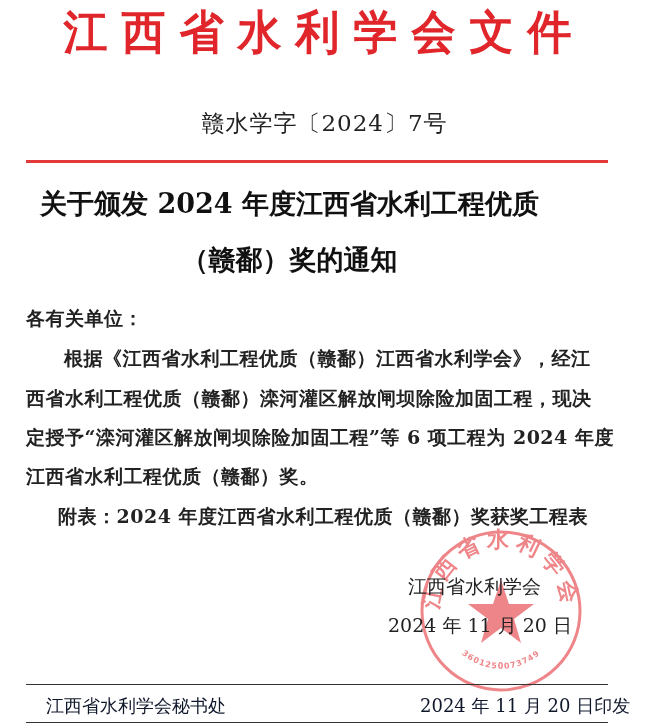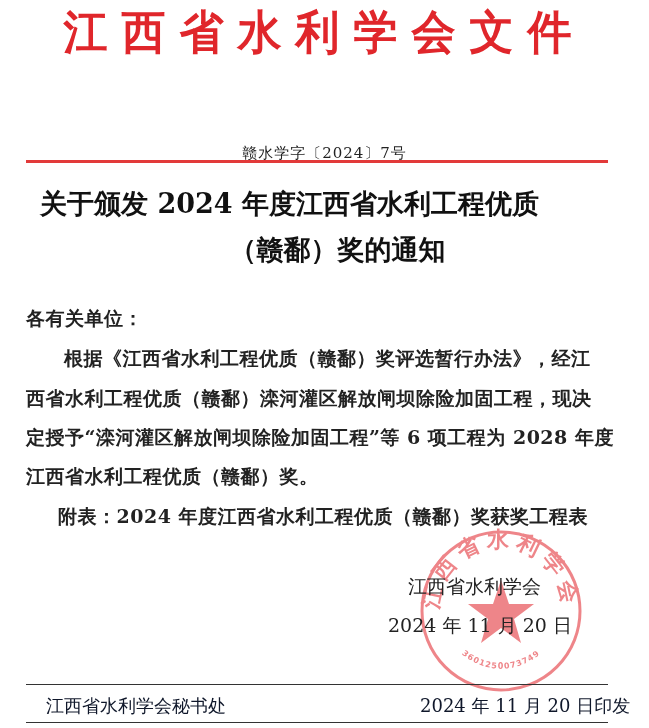--- a/index.html
+++ b/index.html
@@ -3,50 +3,50 @@
 <meta charset="utf-8">
 <style>
   html, body { margin: 0; padding: 0; background: #ffffff; }
   body { width: 649px; height: 728px; position: relative; overflow: hidden;
          font-family: "DejaVu Serif", "Liberation Serif", serif; color: #1a1a1a; }
   .abs { position: absolute; }
   .masthead { left: 0; top: 2px; width: 649px; text-align: center;
               font-family: "DejaVu Sans", sans-serif; font-weight: bold;
               color: #e0262b; font-size: 44px; letter-spacing: 14px; line-height: 60px;
               transform: scaleY(1.05); }
-  .docno { left: 0; top: 108px; width: 649px; text-align: center; font-size: 15px;
-           letter-spacing: 1px; color: #222; margin-top: 36px; }
+  .docno { left: 0; top: 108px; width: 649px; text-align: center; font-size: 23px;
+           letter-spacing: 1px; color: #222; }
   .redline { left: 26px; top: 160px; width: 582px; height: 3px; background: #e23a3a; }
   .title { left: 0; width: 579px; text-align: center; font-size: 27px; font-weight: bold;
            color: #111; line-height: 40px; }
   .t1 { top: 184px; }
-  .t2 { top: 230px; padding-left: 48px; }
+  .t2 { top: 240px; }
   .body-line { left: 26px; font-size: 19px; line-height: 26px; color: #222;
                letter-spacing: 0.5px; white-space: nowrap; font-weight: bold; }
   .sig { font-size: 19px; color: #222; white-space: nowrap; }
   .hr { left: 26px; width: 582px; height: 1px; background: #333; }
   .foot { font-size: 18px; color: #0f172a; white-space: nowrap; }
   .seal { left: 418px; top: 528px; width: 166px; height: 166px; pointer-events: none; opacity: 0.72; }
 </style>
 </head>
 <body>
 
 <div class="abs masthead">江西省水利学会文件</div>
 
 <div class="abs docno">赣水学字〔2024〕7号</div>
 
 <div class="abs redline"></div>
 
 <div class="abs title t1">关于颁发 2024 年度江西省水利工程优质</div>
 <div class="abs title t2">（赣鄱）奖的通知</div>
 
 <div class="abs body-line" style="top:305px;">各有关单位：</div>
-<div class="abs body-line" style="top:345px; left:64px;">根据《江西省水利工程优质（赣鄱）奖评选暂行办法》，经江</div>
+<div class="abs body-line" style="top:345px; left:64px;">根据《江西省水利工程优质（赣鄱）江西省水利学会》，经江</div>
 <div class="abs body-line" style="top:385px;">西省水利工程优质（赣鄱）滦河灌区解放闸坝除险加固工程，现决</div>
-<div class="abs body-line" style="top:424px;">定授予“滦河灌区解放闸坝除险加固工程”等 6 项工程为 2028 年度</div>
+<div class="abs body-line" style="top:424px;">定授予“滦河灌区解放闸坝除险加固工程”等 6 项工程为 2024 年度</div>
 <div class="abs body-line" style="top:463px;">江西省水利工程优质（赣鄱）奖。</div>
 <div class="abs body-line" style="top:503px; left:58px;">附表：2024 年度江西省水利工程优质（赣鄱）奖获奖工程表</div>
 
 <svg class="abs seal" viewBox="0 0 166 166" xmlns="http://www.w3.org/2000/svg">
   <defs>
     <path id="sealArcTop" d="M 24 100 A 62 62 0 1 1 142 100"></path>
     <path id="sealArcBot" d="M 36 118 A 60 60 0 0 0 130 118"></path>
   </defs>
   <circle cx="83" cy="83" r="79" fill="none" stroke="#e8575c" stroke-width="3"></circle>
   <polygon points="83,52 91,76 116,76 96,91 103,115 83,100 63,115 70,91 50,76 75,76" fill="#e8575c"></polygon>

